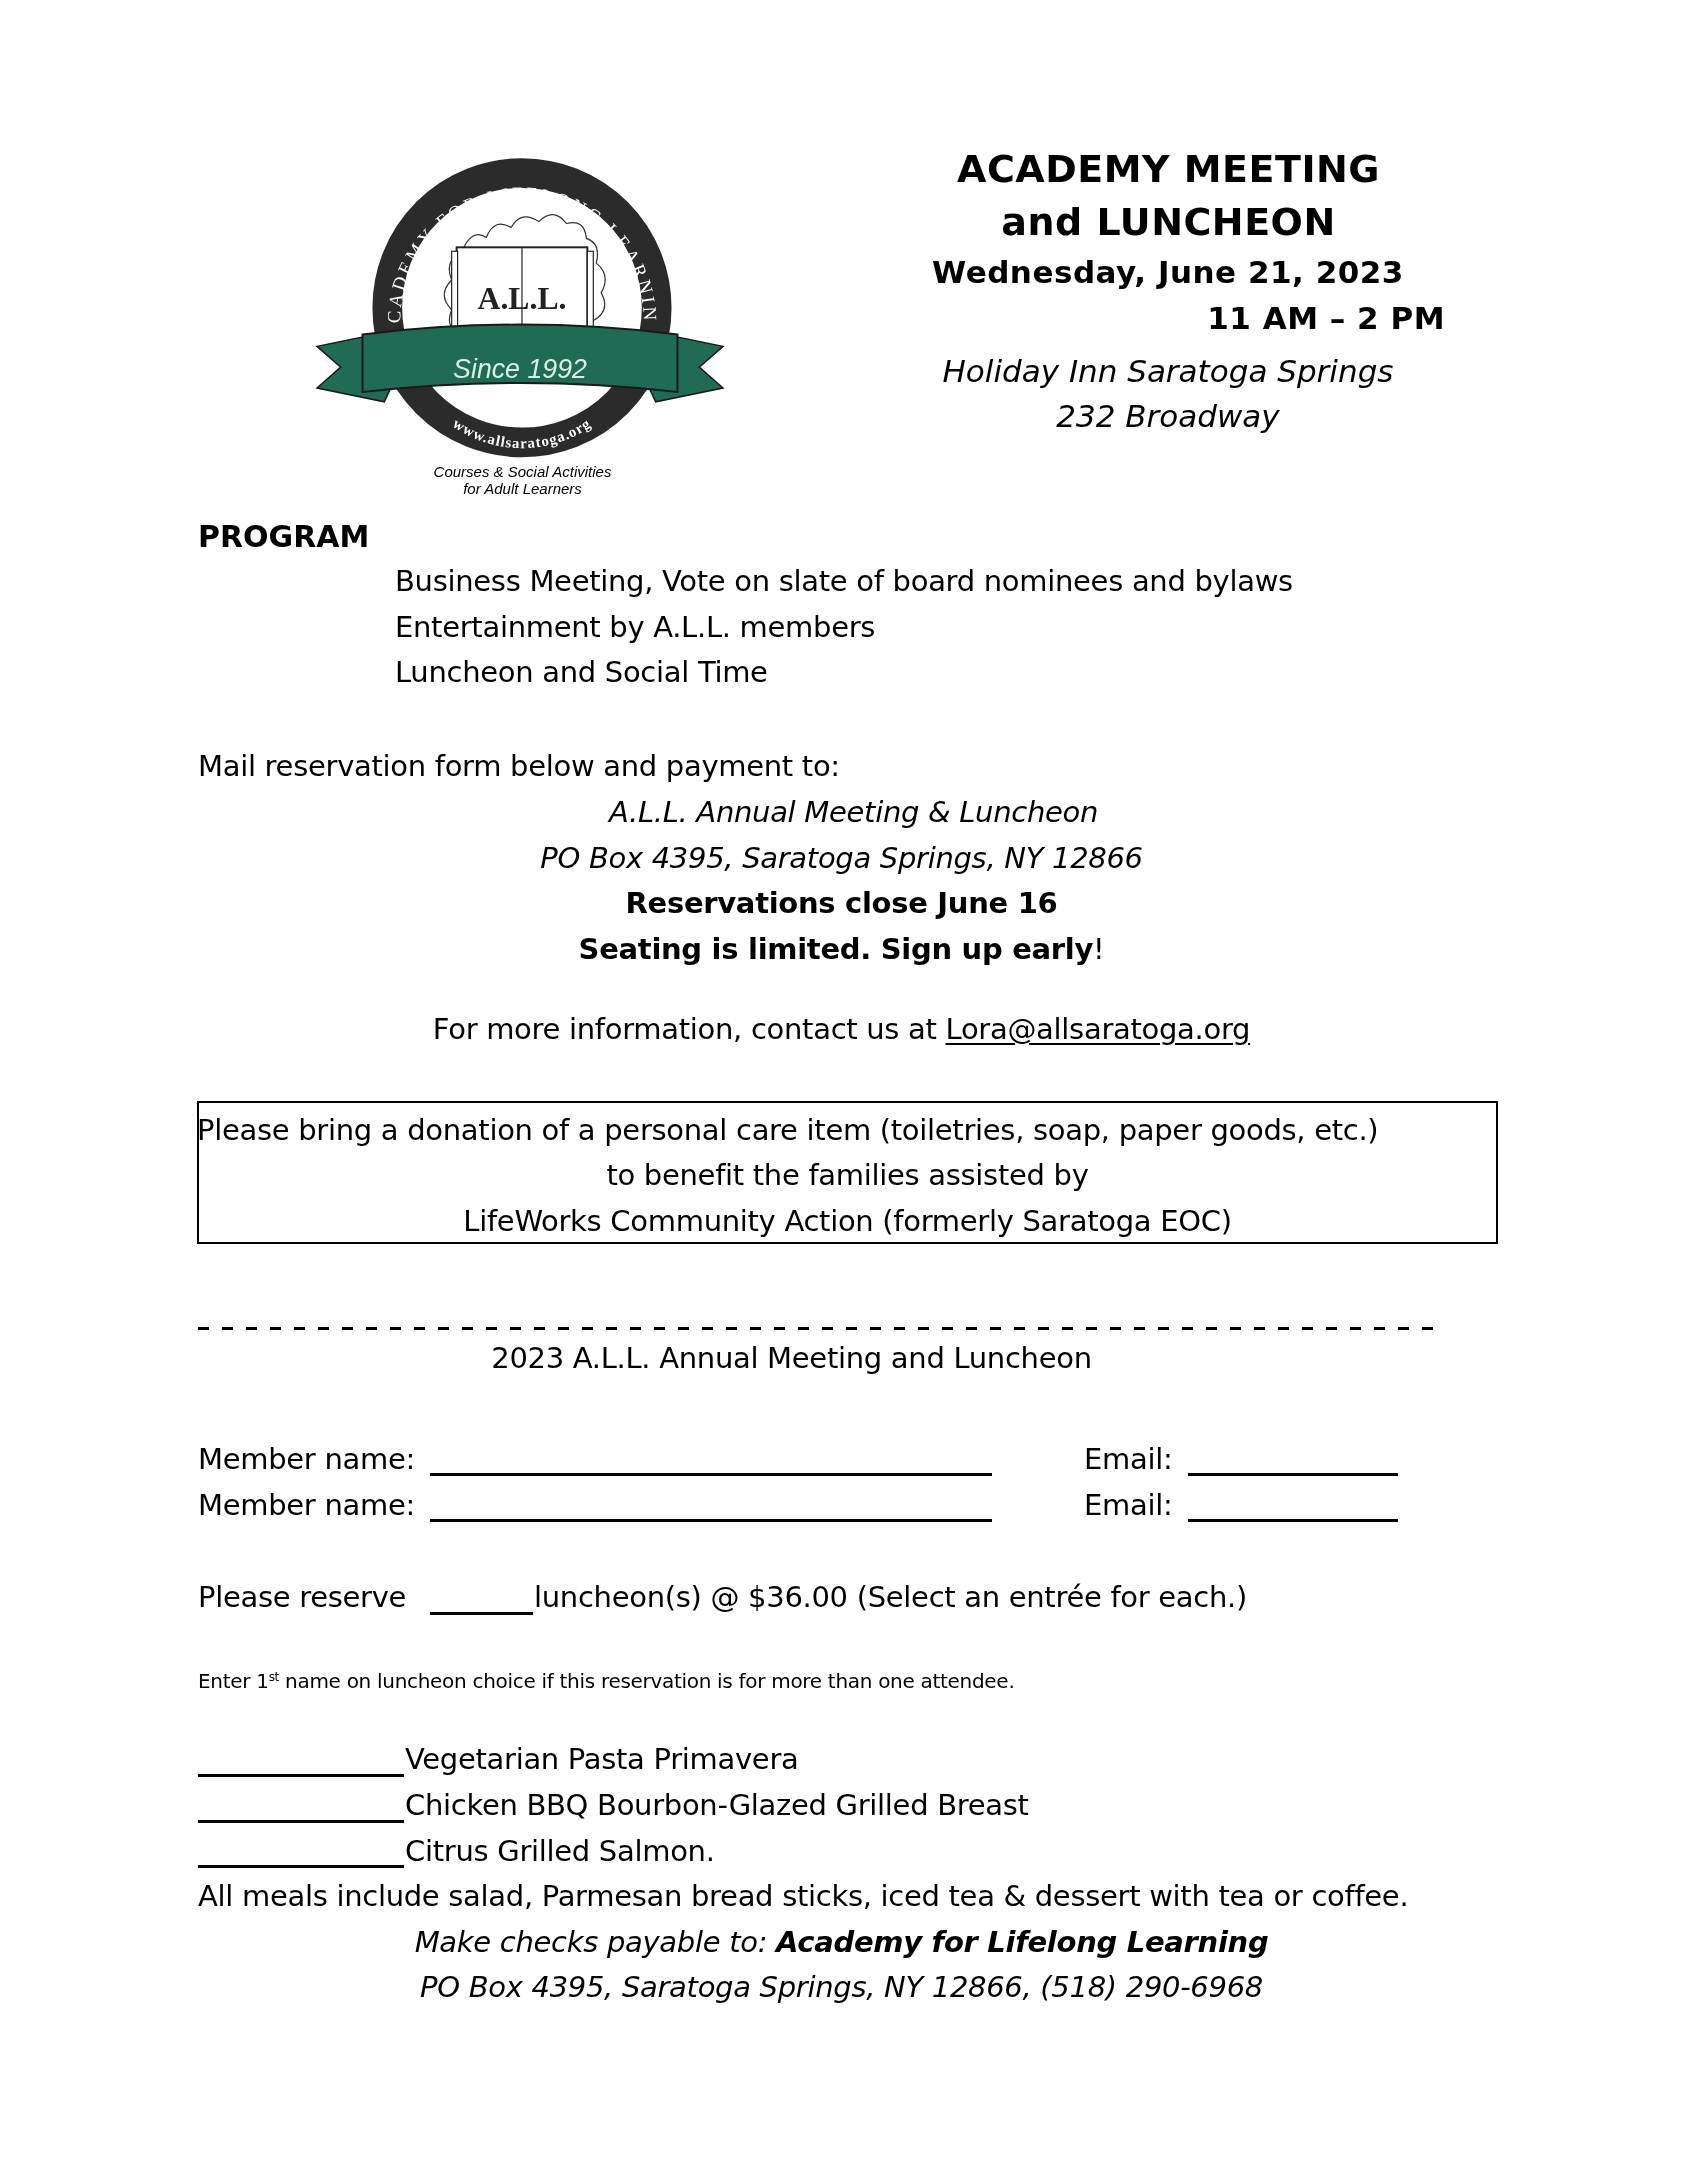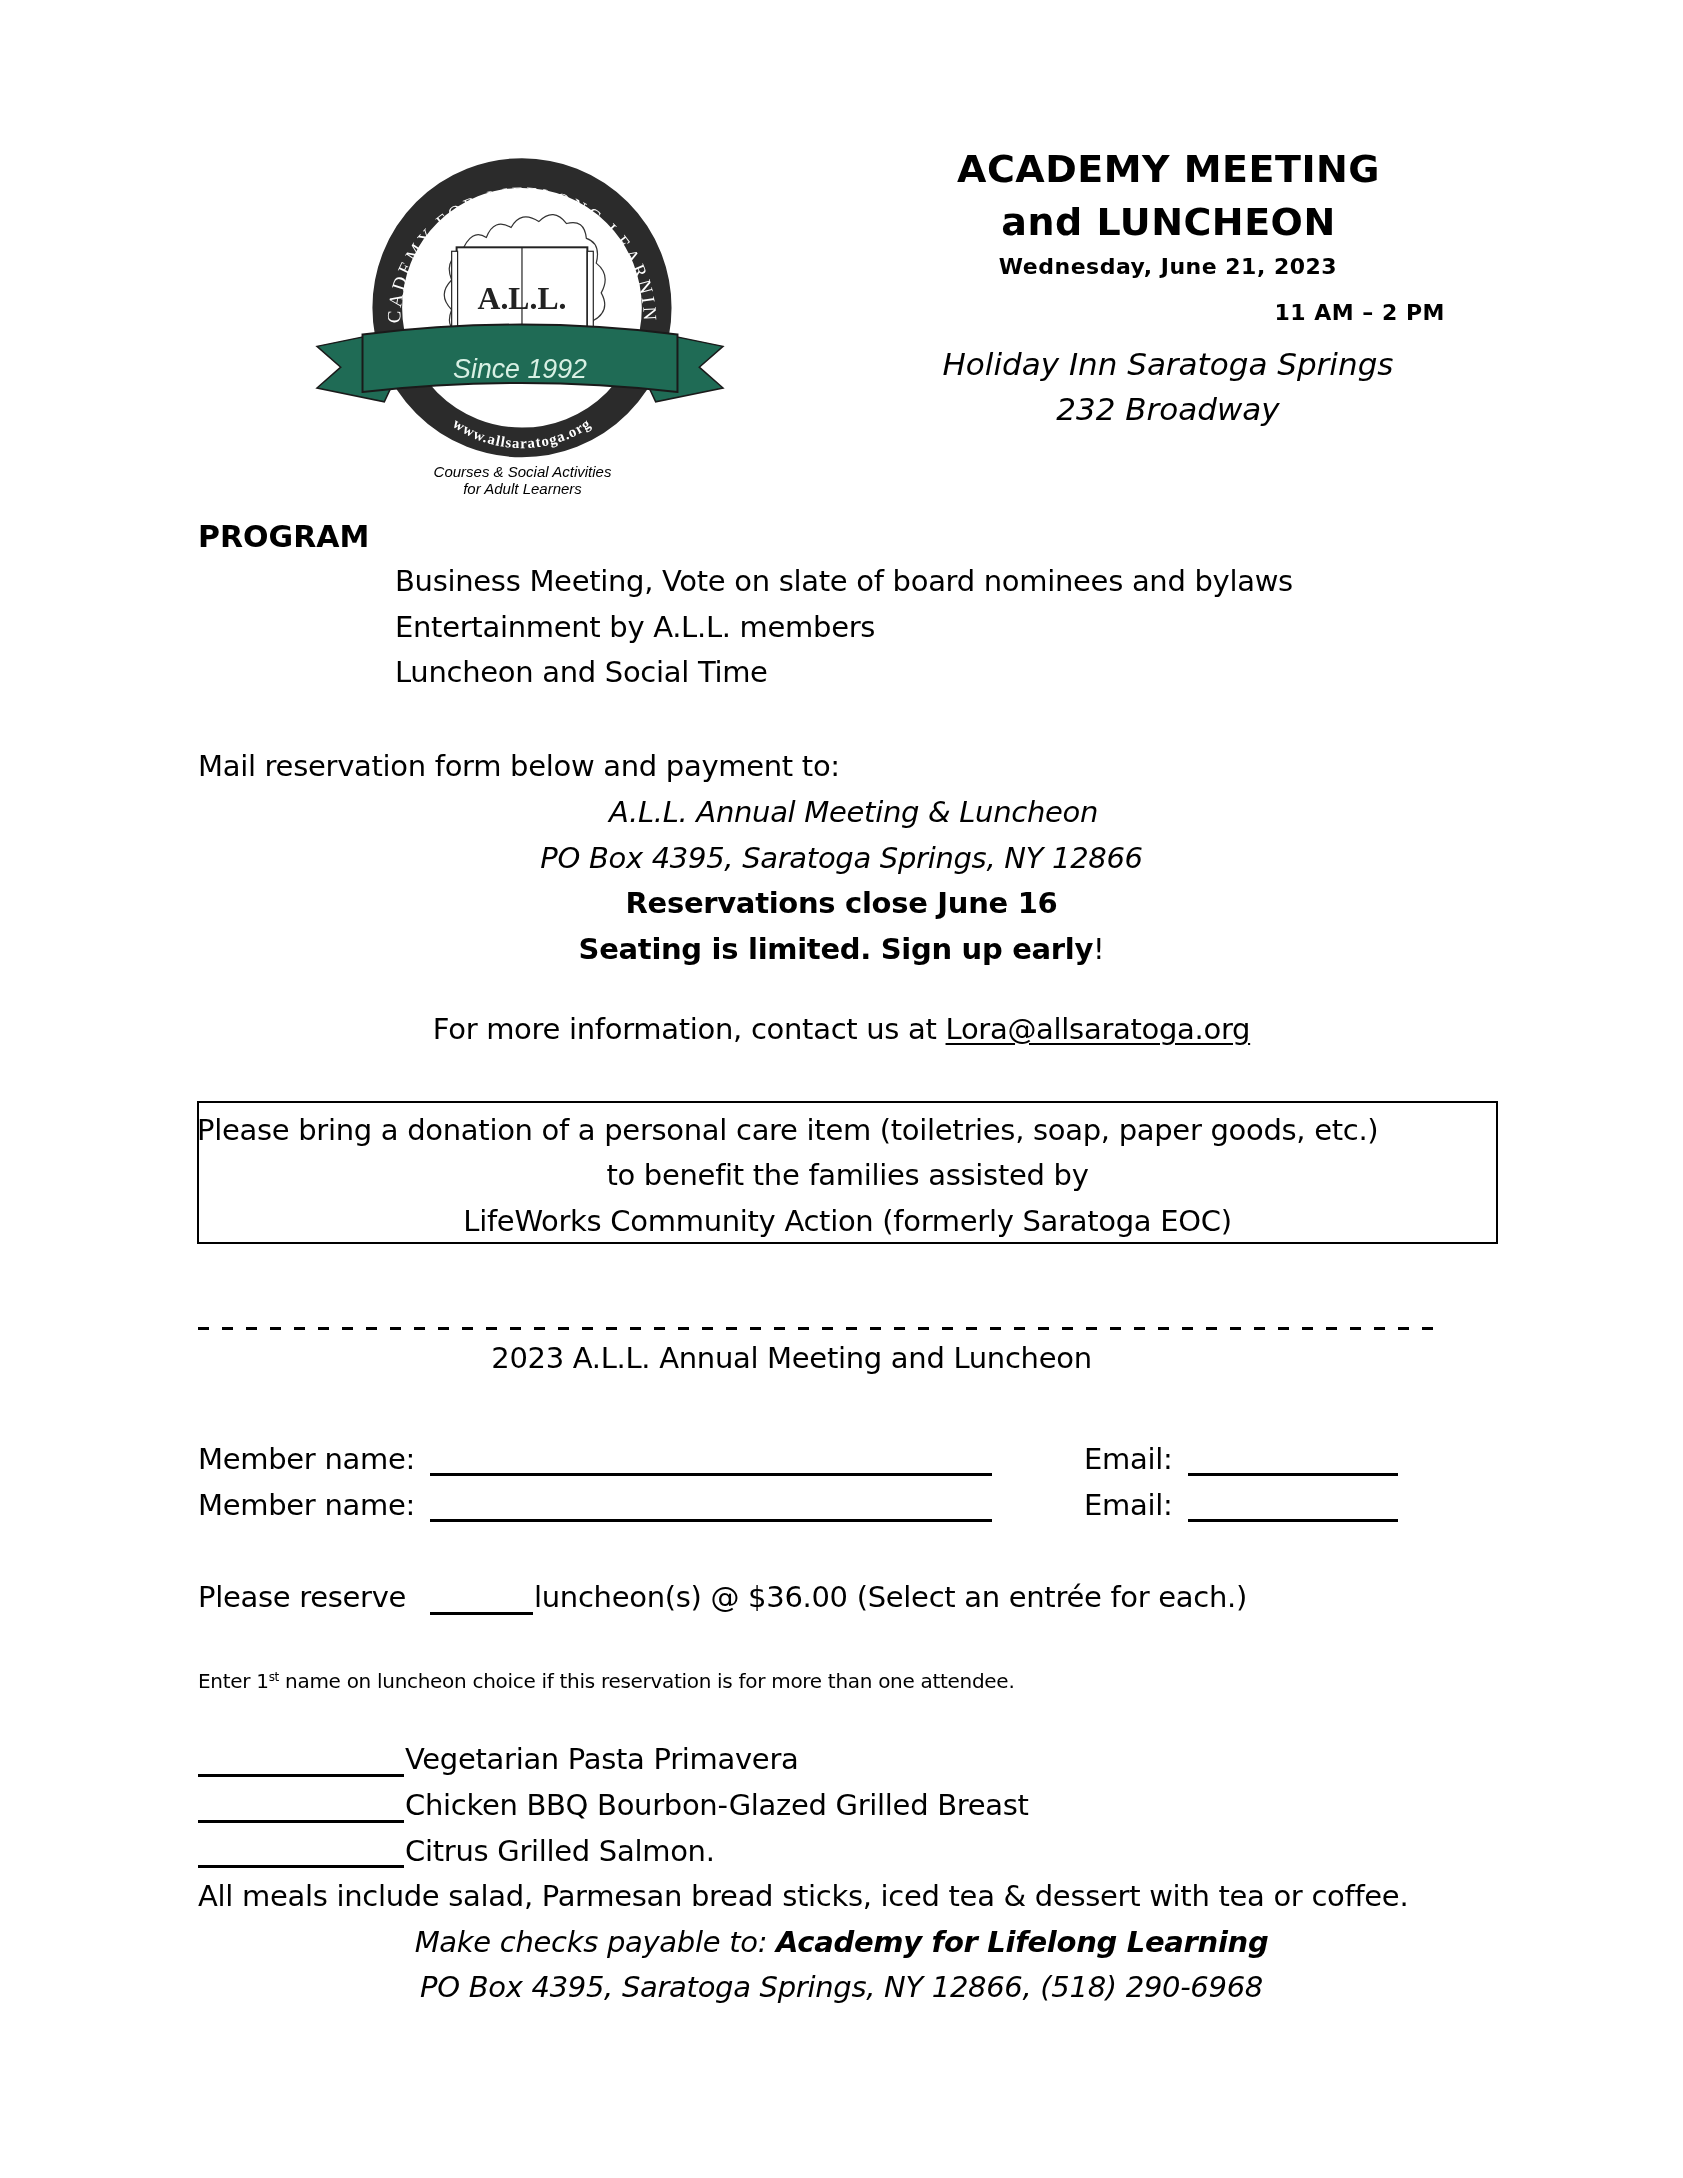--- a/index.html
+++ b/index.html
@@ -11,22 +11,22 @@
   .b { font-weight: bold; }
   .body-txt { font-size: 29px; letter-spacing: -0.3px; }
 
   
   #logo { position: absolute; left: 313px; top: 158px; width: 414px; height: 347px; }
   .tagline { position: absolute; font-family: "Liberation Sans", sans-serif; font-style: italic;
              font-size: 15px; color: #000000; text-align: center; width: 297px; left: 374px; line-height: 17px; }
 
   
   .h-title { font-size: 38px; font-weight: bold; letter-spacing: 0.5px; }
-  .h-sub { font-size: 22px; font-weight: bold; letter-spacing: 0.5px; }
-  .h-ital { font-size: 31px; font-style: italic; }
+  .h-sub { font-size: 31px; font-weight: bold; letter-spacing: 0.5px; }
+  .h-ital { font-size: 31px; font-style: italic; margin-top: 7px; }
 
   
   .uline { position: absolute; height: 3px; background: #000; }
   .dash { position: absolute; left: 198px; top: 1327px; width: 1243px; height: 3px;
           background: repeating-linear-gradient(to right, #000 0 11px, transparent 11px 24px); }
   .box { position: absolute; left: 197px; top: 1101px; width: 1297px; height: 139px;
          border: 2px solid #000; }
   a.link { color: #000000; text-decoration: underline; text-underline-offset: 4px; }
   sup { font-size: 60%; vertical-align: 0.6em; line-height: 0; }
 </style>

